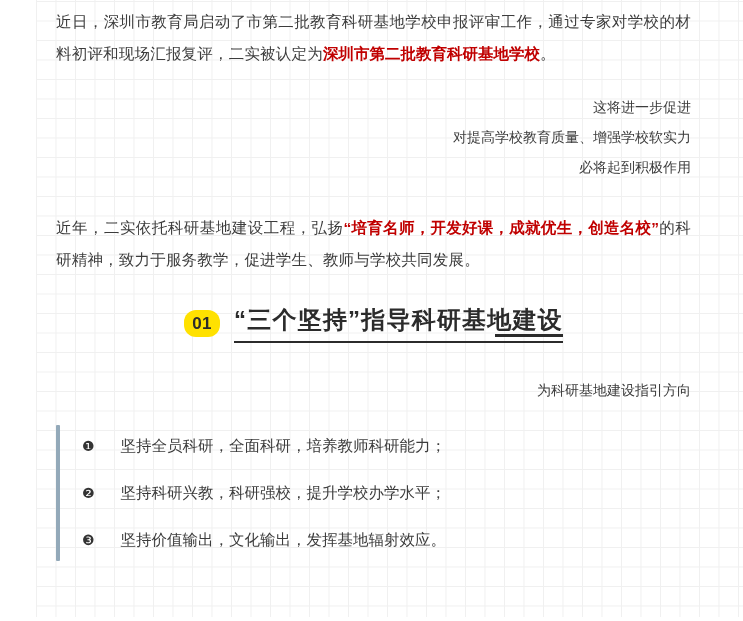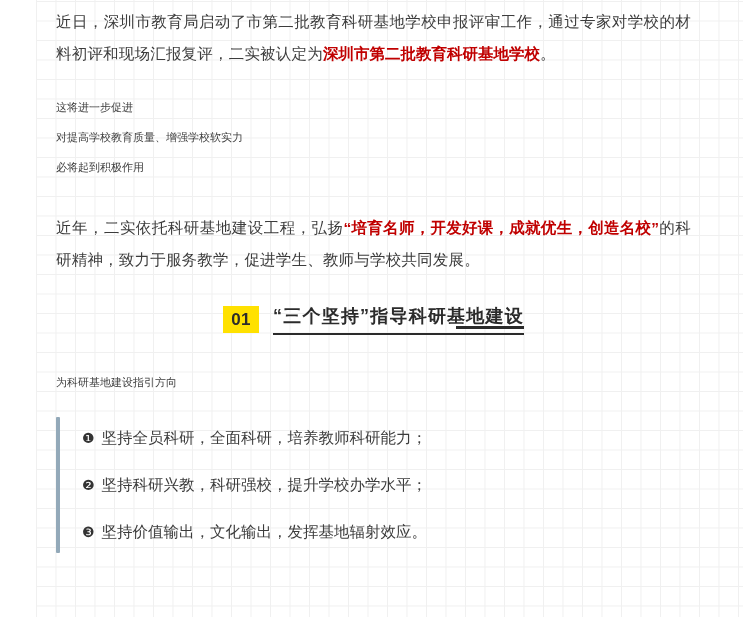--- a/index.html
+++ b/index.html
@@ -57,22 +57,22 @@
   }
   .para.first { padding-top: 6px; }
 
   .red-strong {
     color: #c00000;
     font-weight: bold;
     letter-spacing: 0px;
   }
 
   .center-block {
-    text-align: left;
-    font-size: 11px;
+    text-align: right;
+    font-size: 14px;
     line-height: 30px;
     color: #3c3c3c;
   }
   .center-block .line { display: block; }
 
   .spacer-22 { height: 22px; }
   .spacer-30 { height: 30px; }
   .spacer-16 { height: 16px; }
 
   
@@ -84,34 +84,34 @@
     padding-top: 6px;
     padding-bottom: 2px;
   }
   .badge {
     display: inline-flex;
     align-items: center;
     justify-content: center;
     width: 36px;
     height: 27px;
     background: #ffe100;
-    border-radius: 0;
+    border-radius: 12px;
     color: #2b2b2b;
     font-size: 17px;
     font-weight: bold;
     letter-spacing: 0.5px;
     flex: none;
   }
   .head-text-wrap {
     position: relative;
     margin-left: 14px;
     padding-bottom: 7px;
   }
   .head-text {
-    font-size: 18px;
+    font-size: 24px;
     font-weight: bold;
     color: #2b2b2b;
     letter-spacing: 1.2px;
     white-space: nowrap;
     display: block;
   }
   .head-rule {
     position: absolute;
     left: 0;
     right: 0;
@@ -154,21 +154,21 @@
     margin-bottom: 21px;
   }
   .bullet-item:last-child { margin-bottom: 0; }
   .bullet-marker {
     flex: none;
     margin-right: 7px;
     font-size: 14px;
     color: #333333;
     font-family: "DejaVu Sans", sans-serif;
   }
-  .bullet-text { flex: 1; }
+  .bullet-text { flex: 1; margin-left: 19px; }
 </style>
 </head>
 <body>
 
 <div id="page">
   <div id="gutter"></div>
 
   <div id="content">
 
     <p class="para first"><span>近日，深圳市教育局启动了市第二批教育科研基地学校申报评审工作，通过专家对学校的材料初评和现场汇报复评，二实被认定为</span><span class="red-strong">深圳市第二批教育科研基地学校</span><span>。</span></p>

